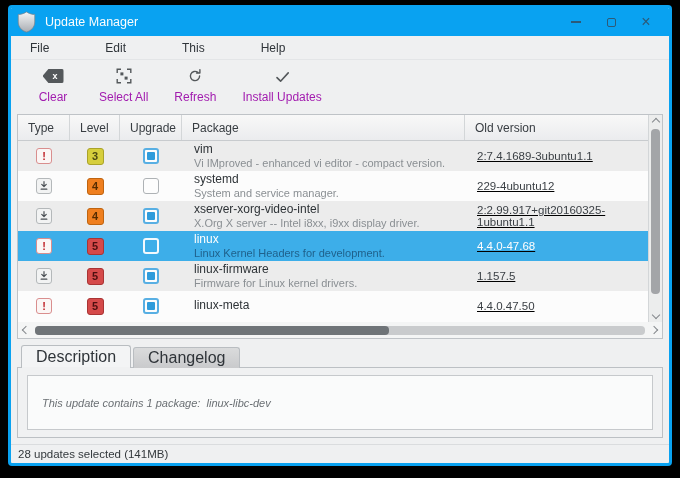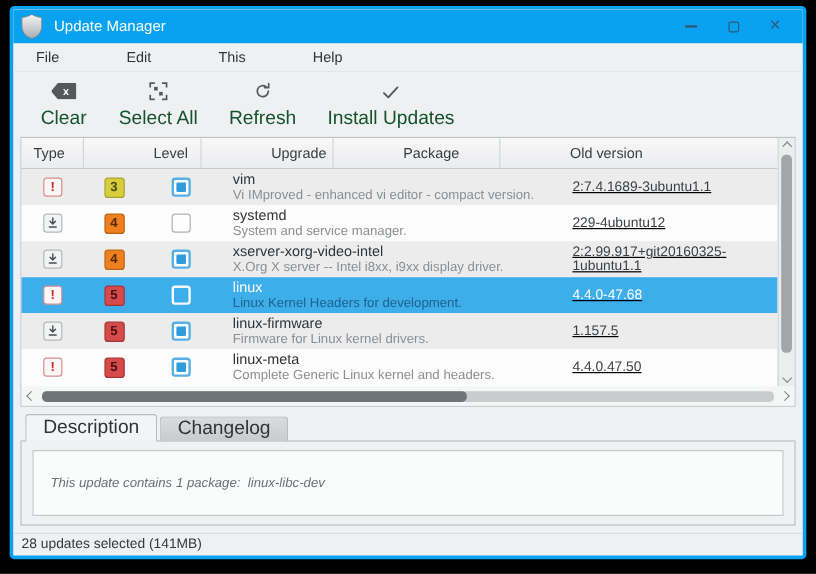--- a/index.html
+++ b/index.html
@@ -20,32 +20,32 @@
   .wc-close { font-size:16px; line-height:1; color:#2d5a78; }
 
   
   .menubar { height:24px; display:flex; align-items:center; padding-left:10px; border-bottom:1px solid #e3e5e7; flex:none;gap:38px; }
   .menu-item { padding:0 9px; font-size:12px; color:#2f3439; line-height:24px; }
 
   
   .toolbar { height:50px; display:flex; align-items:flex-start; padding:7px 0 0 16px; gap:14px; flex:none; }
   .toolbtn { display:flex; flex-direction:column; align-items:center; min-width:52px; padding:0 6px; }
   .toolbtn .ticon { height:18px; display:flex; align-items:center; justify-content:center; }
-  .toolbtn .tlabel { margin-top:5px; font-size:16px; color:#14532d; white-space:nowrap; }
+  .toolbtn .tlabel { margin-top:5px; font-size:12px; color:#a21caf; white-space:nowrap; }
   .clear-shape { width:21px; height:14px; background:#54585b; border-radius:2px;
                  clip-path:polygon(28% 0, 100% 0, 100% 100%, 28% 100%, 0 50%);
                  display:flex; align-items:center; justify-content:center; }
   .clear-shape span { color:#fff; font-size:9px; font-weight:bold; padding-left:4px; line-height:1; }
 
   
   .table-frame { margin:4px 6px 0 6px; height:225px; border:1px solid #bfc3c7; background:#fcfcfc;
                  display:flex; flex-direction:column; flex:none; }
   .table-main { display:flex; flex:1; min-height:0; }
   .table-left { flex:1; display:flex; flex-direction:column; min-width:0; }
-  .thead { height:26px; display:flex; background:linear-gradient(#f8f8f8,#ebecee); border-bottom:1px solid #c8cbce; flex:none;gap:48px; }
+  .thead { height:26px; display:flex; background:linear-gradient(#f8f8f8,#ebecee); border-bottom:1px solid #c8cbce; flex:none; }
   .th { font-size:12px; color:#383d42; display:flex; align-items:center; padding-left:10px; border-right:1px solid #d3d6d8; }
   .col-type { width:52px; flex:none; }
   .col-level { width:50px; flex:none; }
   .col-upgrade { width:62px; flex:none; }
   .col-package { flex:1; min-width:0; }
   .col-old { width:183px; flex:none; }
   .th.col-old { border-right:none; }
 
   .tbody { flex:1; }
   .row { height:30px; display:flex; align-items:center; }
@@ -334,21 +334,20 @@
     <div class="cell col-level">
       <span class="level-badge lvl5">5</span>
     </div>
     <div class="cell col-upgrade">
       <span class="checkbox checked">
                   <span class="cb-inner"></span>
                 </span>
     </div>
     <div class="cell col-package">
       <span class="pkg-name">linux-meta</span>
-      <span class="pkg-desc">Complete Generic Linux kernel and headers.</span>
     </div>
     <div class="cell col-old">
       <span class="old-version">4.4.0.47.50</span>
     </div>
   </div>
 </div>
       </div>
       <div class="vscroll">
         <span class="chev chev-up"></span>
         <div class="vtrack">

